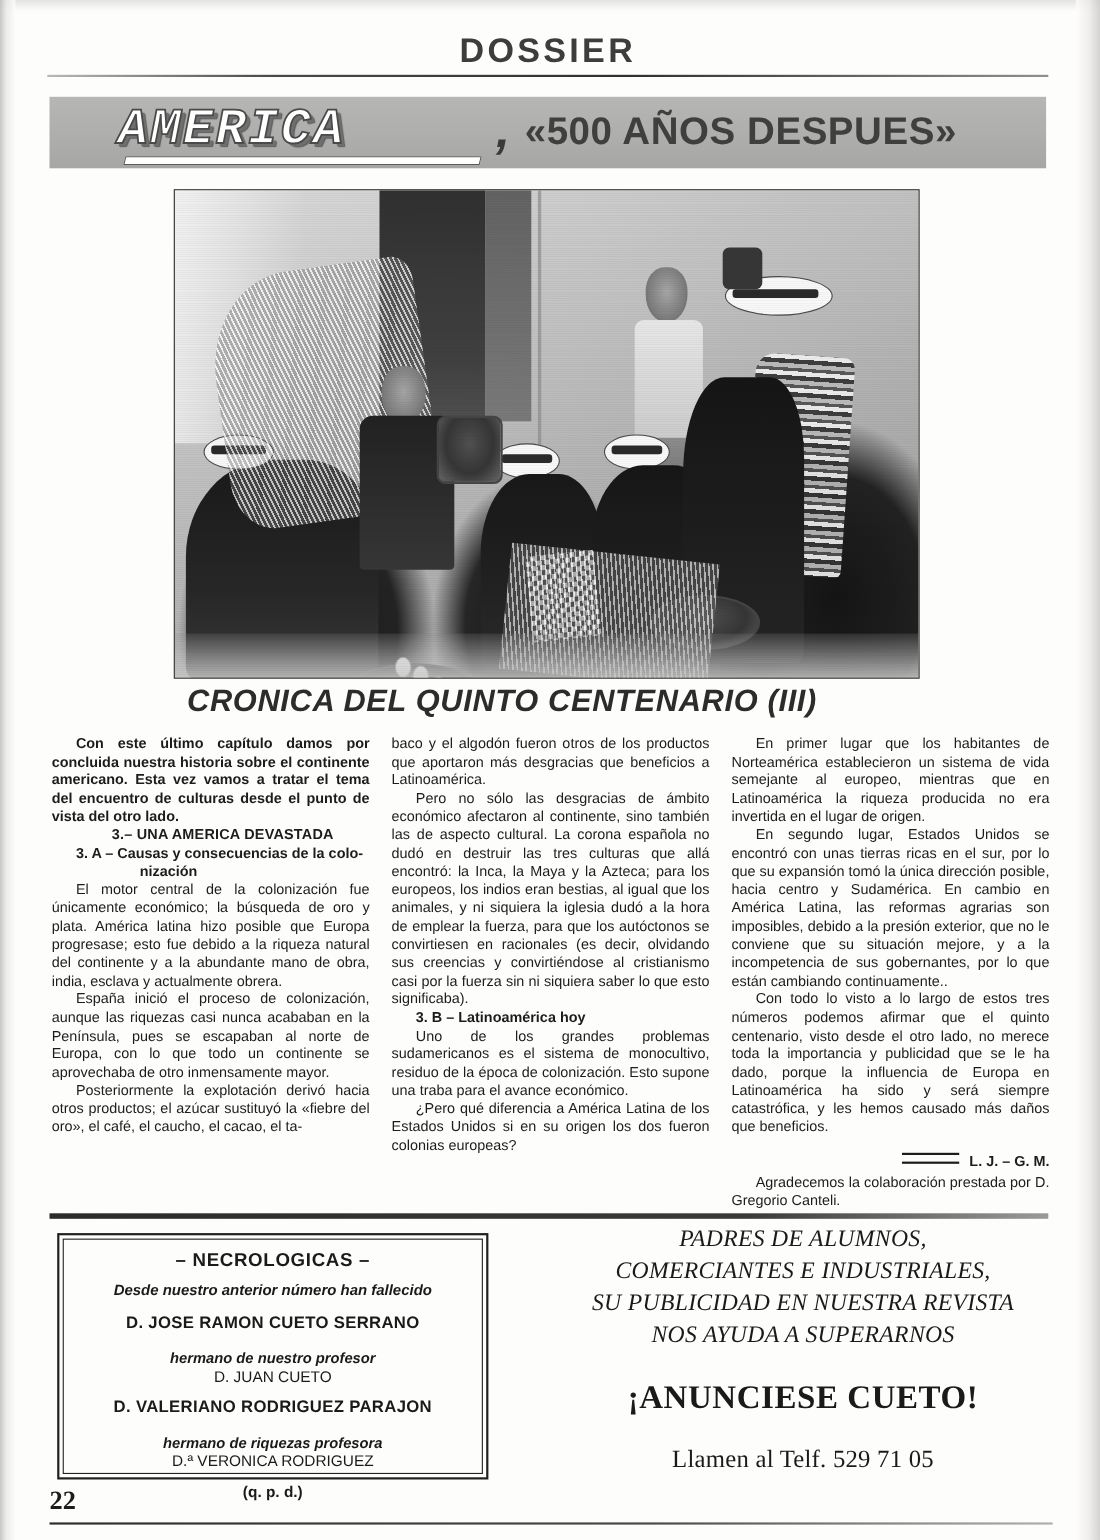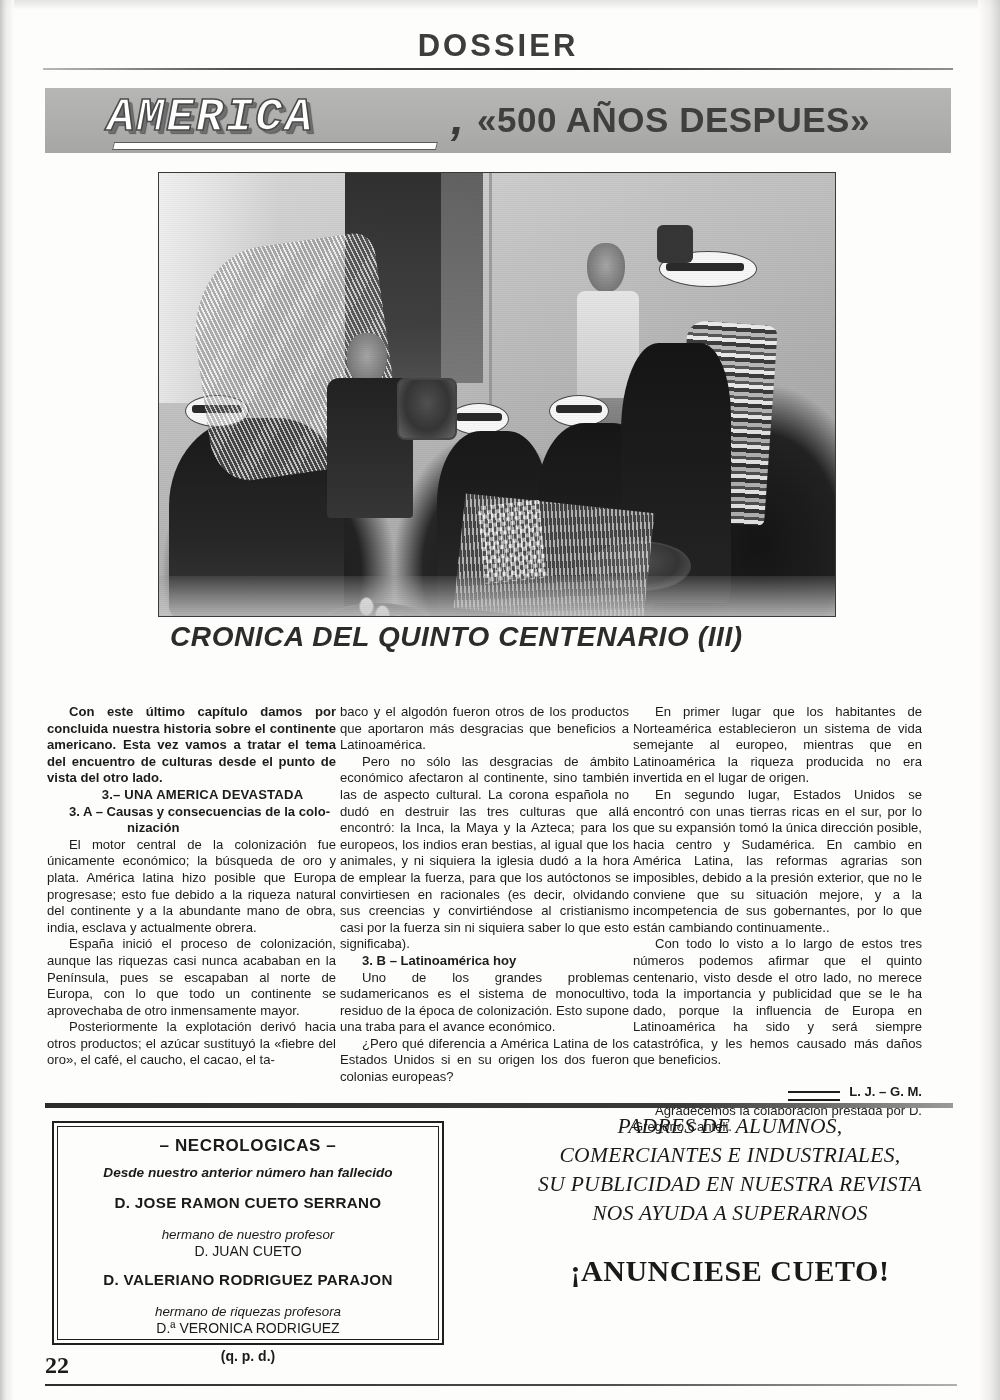--- a/index.html
+++ b/index.html
@@ -206,23 +206,23 @@
     font-weight: bold;
     font-style: italic;
     letter-spacing: .6px;
     color: #2c2c2c;
     text-align: left;
     line-height: 1.1;
   }
 
   
   .columns {
-    position: absolute; left: 47px; top: 704px; width: 908px;
+    position: absolute; left: 47px; top: 668px; width: 908px;
     display: flex;
-    gap: 4px;
+    gap: 20px;
   }
   .col {
     width: 289px;
     font-size: 13.1px;
     line-height: 16.6px;
     text-align: justify;
     color: #1c1c1c;
     font-family: "Liberation Sans", sans-serif;
   }
   .col p {
@@ -254,21 +254,21 @@
   }
   .sec-b {
     margin: 16px 0 13px 0;
     font-weight: bold;
     font-size: 13.1px;
     text-indent: 0;
   }
   .signature-row {
     margin-top: 15px;
     display: flex;
-    align-items: flex-end;
+    align-items: flex-start;
     justify-content: flex-end;
     gap: 9px;
   }
   .sig-rule {
     width: 52px; height: 6px;
     border-top: 2px solid #1c1c1c;
     border-bottom: 2px solid #1c1c1c;
   }
   .sig-name {
     font-weight: bold;
@@ -313,21 +313,21 @@
   .necro-name {
     font-size: 15.2px;
     font-weight: bold;
     letter-spacing: .3px;
     color: #1a1a1a;
     margin-bottom: 2px;
   }
   .necro-rel {
     font-size: 13.4px;
     font-style: italic;
-    font-weight: normal;
+    font-weight: bold;
     color: #1a1a1a;
     margin-bottom: 1px;
     margin-top: 16px;
   }
   .necro-person {
     font-size: 14px;
     color: #1a1a1a;
     margin-bottom: 12px;
   }
   .necro-qpd {
@@ -509,18 +509,19 @@
       <div class="necro-qpd">(q. p. d.)</div>
     </div>
   </div>
 
   <div class="advert">
     <div class="advert-line">PADRES DE ALUMNOS,</div>
     <div class="advert-line">COMERCIANTES E INDUSTRIALES,</div>
     <div class="advert-line">SU PUBLICIDAD EN NUESTRA REVISTA</div>
     <div class="advert-line">NOS AYUDA A SUPERARNOS</div>
     <div class="advert-cta">¡ANUNCIESE CUETO!</div>
+    <div class="advert-phone">Llamen al Telf. 529 71 05</div>
   </div>
 
   <div class="folio">22</div>
   <div class="folio-rule"></div>
 
 </div>
 
 </body></html>

